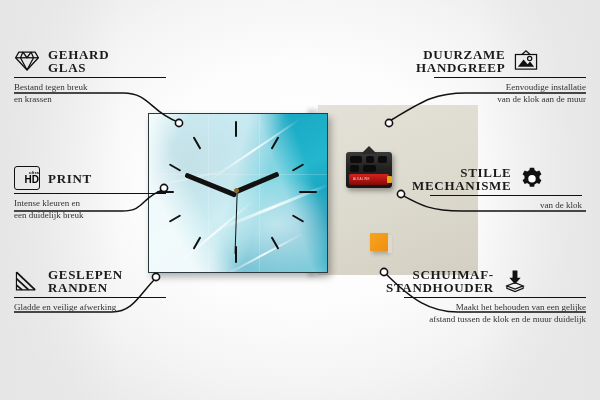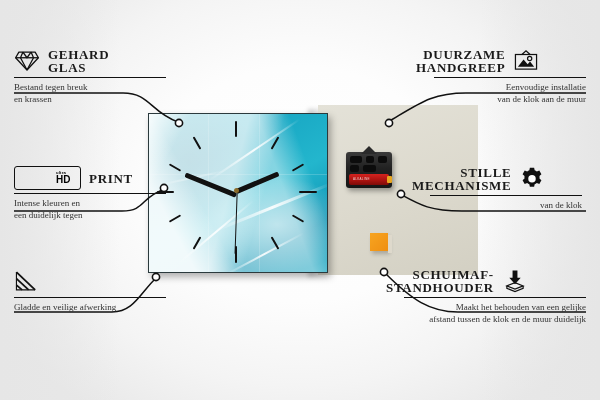--- a/index.html
+++ b/index.html
@@ -79,21 +79,21 @@
   }
   .c-rule{height:1px;background:#111;margin-top:3px;}
   .c-desc{font-size:9px;line-height:11.5px;color:#333;margin-top:4px;font-family:"Liberation Serif",serif;}
   .left .c-head{justify-content:flex-start;}
   .left .c-title,.left .c-desc{text-align:left;}
   .right .c-head{justify-content:flex-start;}
   .right .c-title,.right .c-desc{text-align:right;}
   .ico{width:26px;height:26px;flex:0 0 26px;display:block;}
   .hdbadge{
     width:24px;height:22px;border:1.6px solid #111;border-radius:3px;
-    display:flex;flex-direction:column;align-items:flex-start;justify-content:center;flex:0 0 24px;padding-left:41px;
+    display:flex;flex-direction:column;align-items:flex-end;justify-content:center;flex:0 0 24px;
   }
   .hdbadge .u{font-size:4.2px;font-weight:bold;line-height:4.4px;letter-spacing:.2px;font-family:"Liberation Sans",sans-serif;}
   .hdbadge .h{font-size:10px;font-weight:bold;line-height:10px;font-family:"Liberation Sans",sans-serif;}
   #lines{position:absolute;left:0;top:0;width:600px;height:400px;pointer-events:none;}
 </style>
 </head>
 <body>
 
 <div id="stage">
   <div id="bandL"></div>
@@ -198,34 +198,38 @@
         <span class="u">ultra</span>
         <span class="h">HD</span>
       </div>
       <div class="c-title">
         <div>PRINT</div>
       </div>
     </div>
     <div class="c-rule" style="width:152px"></div>
     <div class="c-desc">
       <div>Intense kleuren en</div>
-      <div>een duidelijk tegen</div>
+      <div>een duidelijk breuk</div>
     </div>
   </div>
 
   <div class="callout left" style="left:14px;top:268px;width:180px;">
     <div class="c-head">
       <svg class="ico" viewBox="0 0 32 28">
         <g stroke="#111" stroke-width="2.2" fill="none">
           <path d="M3,3 L26,25"></path>
             <path d="M3,11 L18,25"></path>
             <path d="M3,19 L10,25"></path>
         </g>
         <path d="M3,3 L3,25 L26,25" fill="none" stroke="#111" stroke-width="1.4"></path>
       </svg>
+      <div class="c-title">
+        <div>GESLEPEN</div>
+        <div>RANDEN</div>
+      </div>
     </div>
     <div class="c-rule" style="width:152px"></div>
     <div class="c-desc">
       <div>Gladde en veilige afwerking</div>
     </div>
   </div>
 
   <div class="callout right" style="left:416px;top:48px;width:170px;">
     <div class="c-head">
       <div class="c-title">

